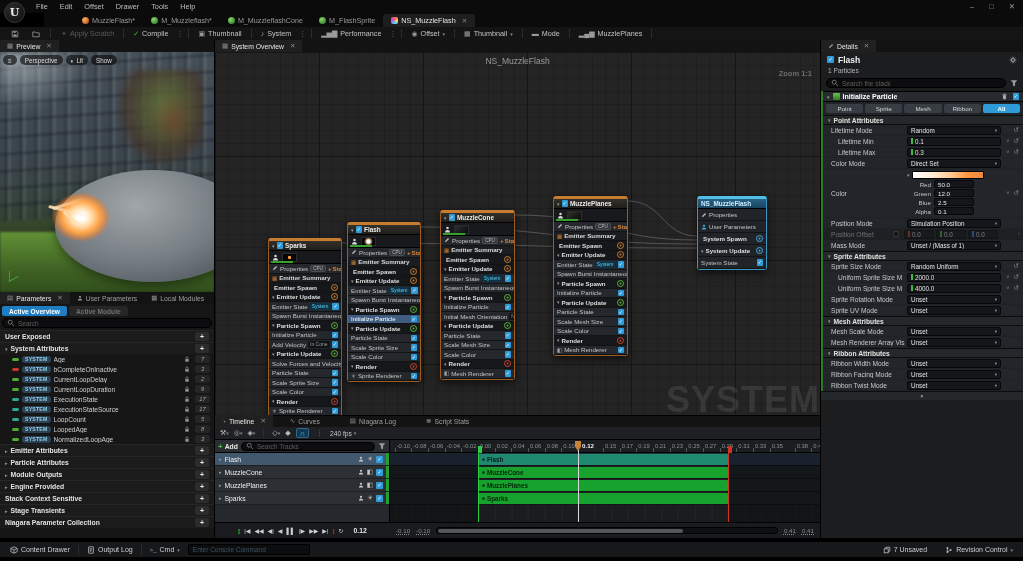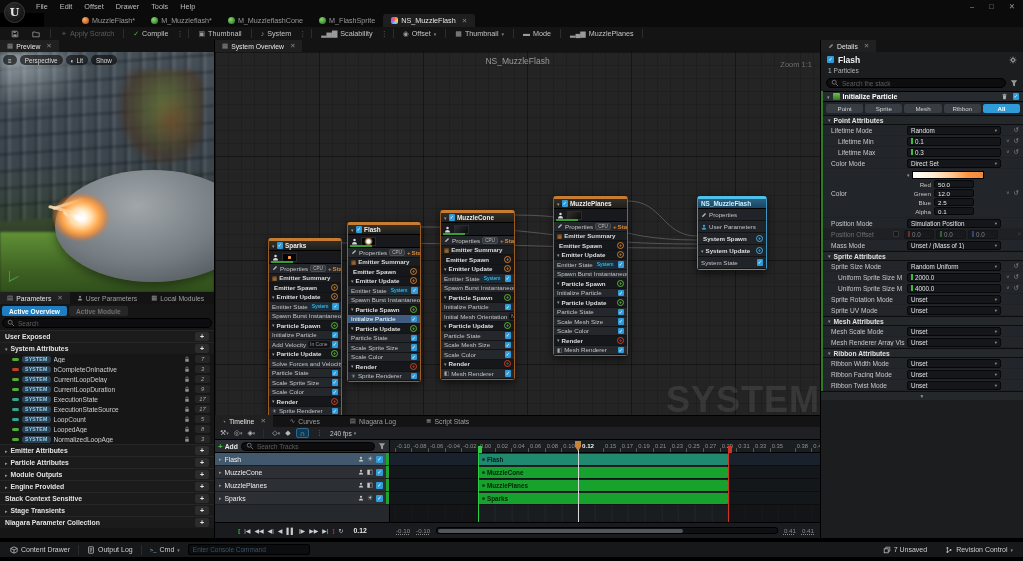--- a/index.html
+++ b/index.html
@@ -87,21 +87,21 @@
 
 #graph{position:absolute;left:215px;top:40px;width:605px;height:375px;background:#131313;}
 #gbody{position:absolute;left:0;top:12px;right:0;bottom:0;background:#242424;overflow:hidden;
   background-image:
    linear-gradient(rgba(0,0,0,.30) 1px,transparent 1px),
    linear-gradient(90deg,rgba(0,0,0,.30) 1px,transparent 1px),
    linear-gradient(rgba(0,0,0,.13) 1px,transparent 1px),
    linear-gradient(90deg,rgba(0,0,0,.13) 1px,transparent 1px);
   background-size:104px 104px,104px 104px,13px 13px,13px 13px;}
 #gtitle{position:absolute;left:0;right:0;top:4px;text-align:center;color:#9a9a9a;font-size:8.5px;}
-#gzoom{position:absolute;right:8px;top:8px;color:#6e6e6e;font-size:7.5px;font-weight:normal;}
+#gzoom{position:absolute;right:8px;top:17px;color:#6e6e6e;font-size:7.5px;font-weight:bold;}
 #gmark{position:absolute;right:0px;bottom:-6px;font-size:36px;font-weight:bold;color:rgba(190,190,190,.13);letter-spacing:1px;}
 #gwires{position:absolute;inset:0;pointer-events:none;}
 .node{position:absolute;background:#1e2125;border:1px solid #9a5c20;border-top:3px solid #c87c32;border-radius:3px;
   box-shadow:0 3px 9px rgba(0,0,0,.6);font-size:6.2px;}
 .node.system{border-color:#3b95c0;border-top-color:#4fc0e8;}
 .nhead{height:10px;display:flex;align-items:center;gap:2px;padding:0 3px;font-weight:bold;color:#ececec;font-size:6.4px;
   background:linear-gradient(180deg,#33302a,#201e1a);border-bottom:1px solid #000;white-space:nowrap;overflow:hidden;}
 .node.system .nhead{background:linear-gradient(180deg,#2a6284,#1a4460);color:#cfeeff;}
 .narw{color:#999;font-size:5px;}
 .nstrip{height:13px;display:flex;align-items:center;gap:3px;padding:0 3px;background:#17191c;border-bottom:1px solid #000;position:relative;}
@@ -300,21 +300,21 @@
         </span>
         <span class="tsep"></span>
         <span class="tbtn">
           <span class="tico">♪</span>
           <span>System</span>
         </span>
         <span class="tdots">⋮</span>
         <span class="tsep"></span>
         <span class="tbtn">
           <span class="tico">▂▅▇</span>
-          <span>Scalability</span>
+          <span>Performance</span>
         </span>
         <span class="tdots">⋮</span>
         <span class="tsep"></span>
         <span class="tbtn">
           <span class="tico">◉</span>
           <span>Offset</span>
           <span class="tdd">▾</span>
         </span>
         <span class="tsep"></span>
         <span class="tbtn">

